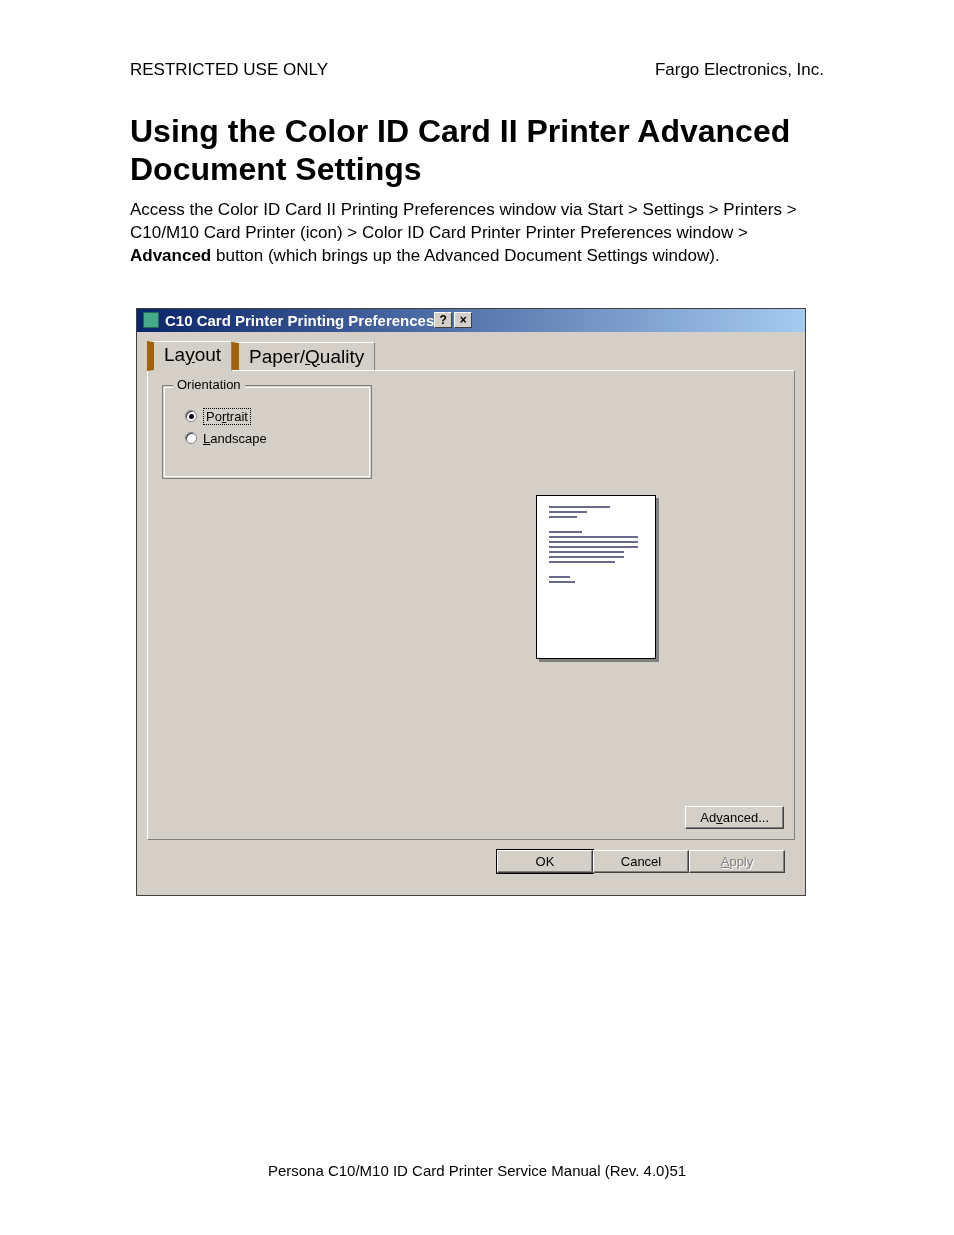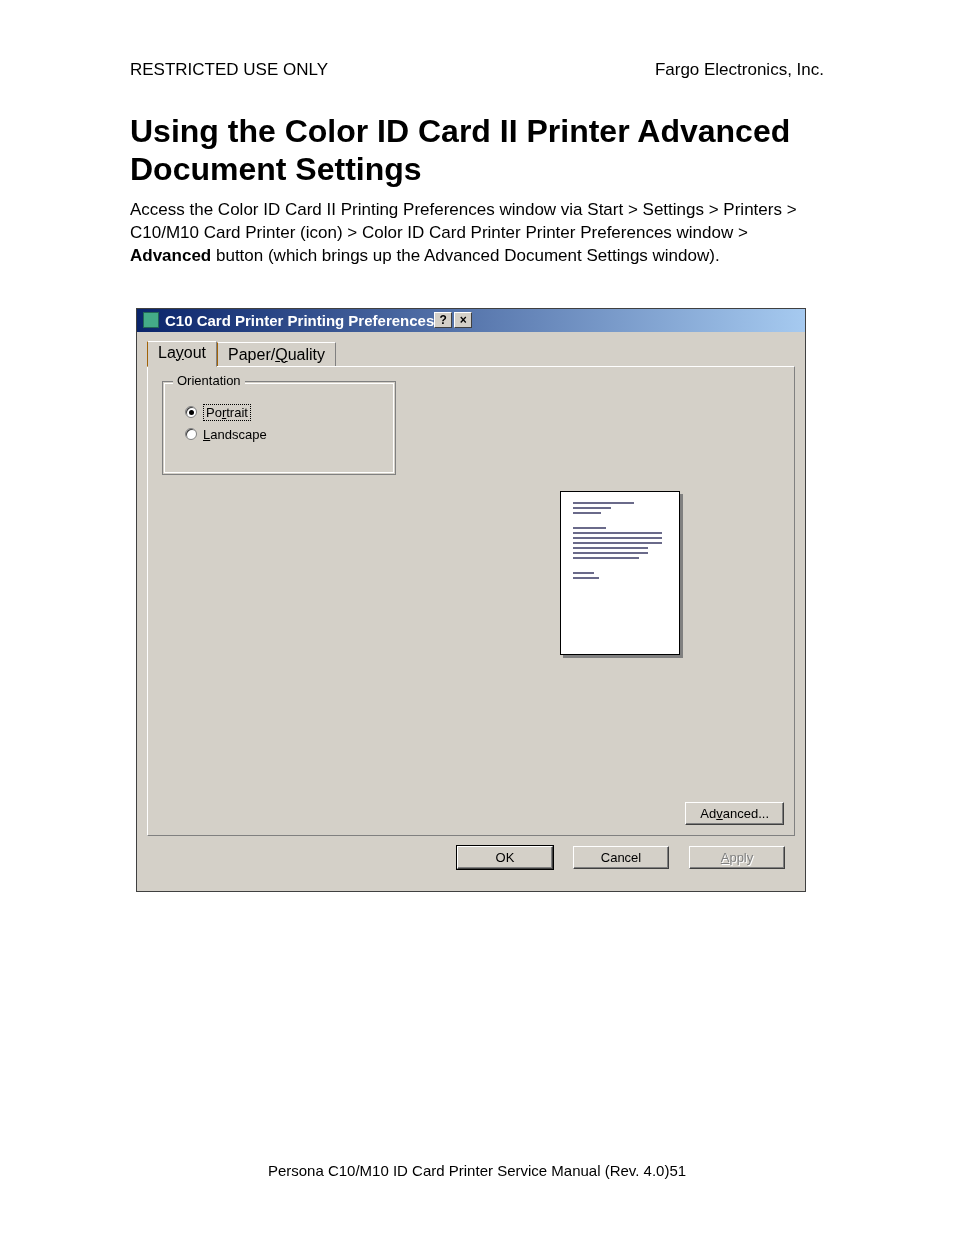--- a/index.html
+++ b/index.html
@@ -71,25 +71,25 @@
     padding: 10px 10px 10px 10px;
   }
   .tabs {
     display:flex;
     position:relative;
     margin-bottom:-1px;
   }
   .tab {
     padding: 3px 10px 3px 10px;
     border-top:1px solid #fff;
-    border-left:1px solid #a16207;
+    border-left:7px solid #a16207;
     border-right:1px solid #808080;
     background:#d4d0c8;
     position:relative;
-    font-size:16px;
+    font-size:19px;
   }
   .tab.active {
     border-bottom:1px solid #d4d0c8;
     z-index:2;
     padding-top:2px;
     margin-top:-1px;
   }
   .tab-mn { text-decoration: underline; }
   .tab-panel {
     border-top:1px solid #fff;
@@ -99,21 +99,21 @@
     padding: 14px 14px 14px 14px;
     height: 470px;
     position:relative;
   }
   .panel-row { display:flex; gap:14px; }
   
   .groupbox {
     border:1px solid #808080;
     position:relative;
     padding: 18px 14px 14px 16px;
-    width: 234px;
+    width: 210px;
     height: 94px;
   }
   .groupbox::before {
     content:"";
     position:absolute; inset:1px;
     border:1px solid #fff;
     pointer-events:none;
   }
   .groupbox .legend {
     position:absolute;
@@ -176,21 +176,21 @@
     font-family:Tahoma, Arial, sans-serif;
     font-size:13px;
     text-align:center;
   }
   .btn.focus-default {
     outline:1px solid #000;
     outline-offset:-0px;
   }
   .btn.disabled { color:#808080; text-shadow:1px 1px 0 #fff; }
   .button-row {
-    display:flex; justify-content:flex-end; gap:20px;
+    display:flex; justify-content:flex-end; gap:0;
     padding: 10px 10px 12px 10px;
   }
 
   .footer {
     position:absolute;
     left:130px; right:130px; bottom:56px;
     display:flex; justify-content:center;
     font-size:15px;
   }
   .page-num { font-size:15px; }

